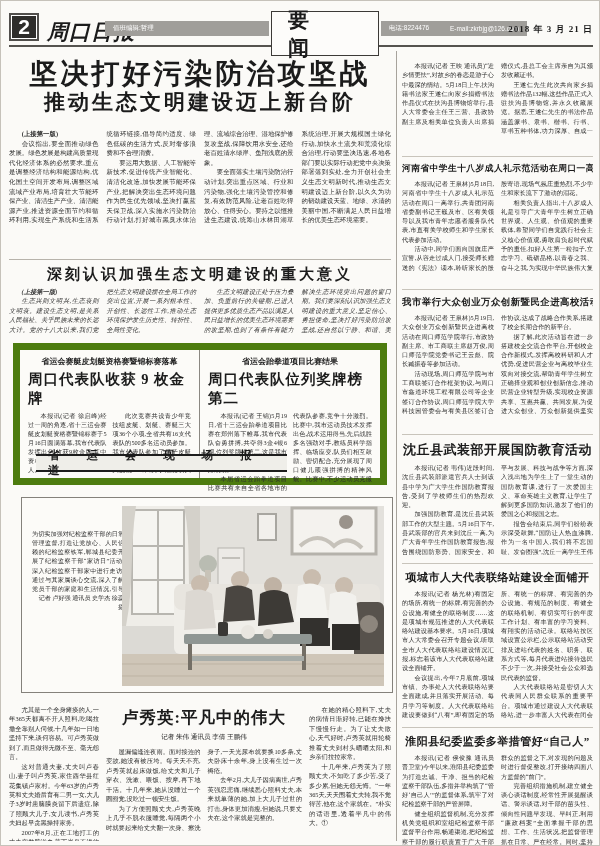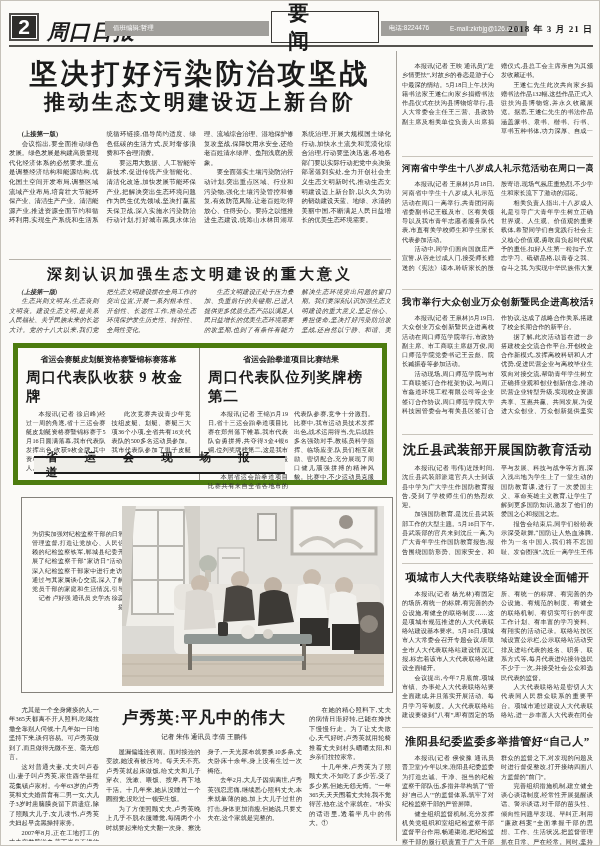--- a/index.html
+++ b/index.html
@@ -13,21 +13,21 @@
   
   .header { position:absolute; left:8px; top:10px; width:584px; height:36px; border-bottom:2px solid #55534f; }
   .pagenum { position:absolute; left:0; top:2px; width:30px; height:28px; background:#2e2d2b; color:#fff;
     display:flex; align-items:center; justify-content:center; font-size:21px; font-weight:bold;
     border:2px solid #514f4c; box-shadow:inset 0 0 0 1px #fff; font-family:"Liberation Sans",sans-serif;}
   .masthead { position:absolute; left:38px; top:7px; font-size:21px; font-weight:bold; font-style:italic; letter-spacing:1px; }
   .graybar { position:absolute; top:10px; height:15px; background:#a09e9a; color:#fff;
     font-size:6.5px; display:flex; align-items:center; padding:0 8px; gap:18px; font-family:"Liberation Sans",sans-serif;}
   .graybar.left  { left:96px;  width:164px; }
   .graybar.right { left:372px; width:146px; justify-content:space-between;}
-  .sectionbox { position:absolute; left:262px; top:0; width:108px; height:32px; background:#fdfcfa;
+  .sectionbox { position:absolute; left:262px; top:0; width:108px; height:45px; background:#fdfcfa;
     border:1px solid #3c3a37; display:flex; align-items:center; justify-content:center;
     font-size:21px; letter-spacing:16px; padding-left:16px; font-weight:600; }
   .date { position:absolute; right:0; top:12px; font-size:9px; font-weight:bold; letter-spacing:1px; }
   
   .vdivider { position:absolute; left:395px; top:50px; height:790px; width:0; border-left:1px solid #a7a39c; }
   .leftcol  { position:absolute; left:8px;  top:50px; width:382px; height:792px; }
   .rightcol { position:absolute; left:401px; top:50px; width:191px; height:796px; }
   
   .lead-title { position:absolute; left:0; top:6px; width:100%; text-align:center;
     font-weight:900; line-height:1.18; letter-spacing:3px; }
@@ -38,21 +38,21 @@
   .cont-note { font-weight:bold; }
   p.np { text-indent:2em; margin:0; }
   .hrule1 { position:absolute; left:0; top:208px; width:100%; border-top:1px solid #b7b3ab; }
   
   .comm-title { position:absolute; left:0; top:214px; width:100%; text-align:center;
     font-size:15px; font-weight:900; letter-spacing:3px; }
   .comm-body { position:absolute; left:0; top:236px; width:100%; height:50px; overflow:hidden;
     column-count:4; column-gap:8px; font-size:6.3px; line-height:1.5; text-align:justify;
     font-style:italic; color:#333; }
   
-  .sportsbox { position:absolute; left:4px; top:292px; width:374px; height:142px; border:5px solid #4d7c0f; background:#fcfbf8;}
+  .sportsbox { position:absolute; left:4px; top:292px; width:374px; height:142px; border:7px solid #4d7c0f; background:#fcfbf8;}
   .sp-half { position:absolute; top:0; height:100%; width:50%; padding:6px 8px 4px 8px; }
   .sp-half.l { left:0; border-right:1px solid #8b8882; }
   .sp-half.r { left:50%; }
   .sp-kicker { text-align:center; font-size:8px; font-weight:bold; font-family:"Liberation Sans",sans-serif; color:#222;}
   .sp-title  { text-align:left; font-size:14.5px; font-weight:900; margin:3px 0 4px 0; letter-spacing:1px;}
   .sp-body { column-count:2; column-gap:6px; font-size:6.2px; line-height:1.45; text-align:justify; overflow:hidden; color:#2b2b2b;}
   .sp-body.hl { height:66px; }
   .sp-body.hr { height:84px; }
   .sp-banner { position:absolute; left:16px; bottom:6px; width:251px; height:18px;
     border-top:2px solid #1d1d1d; border-bottom:2px solid #1d1d1d; background:#efeee9;

